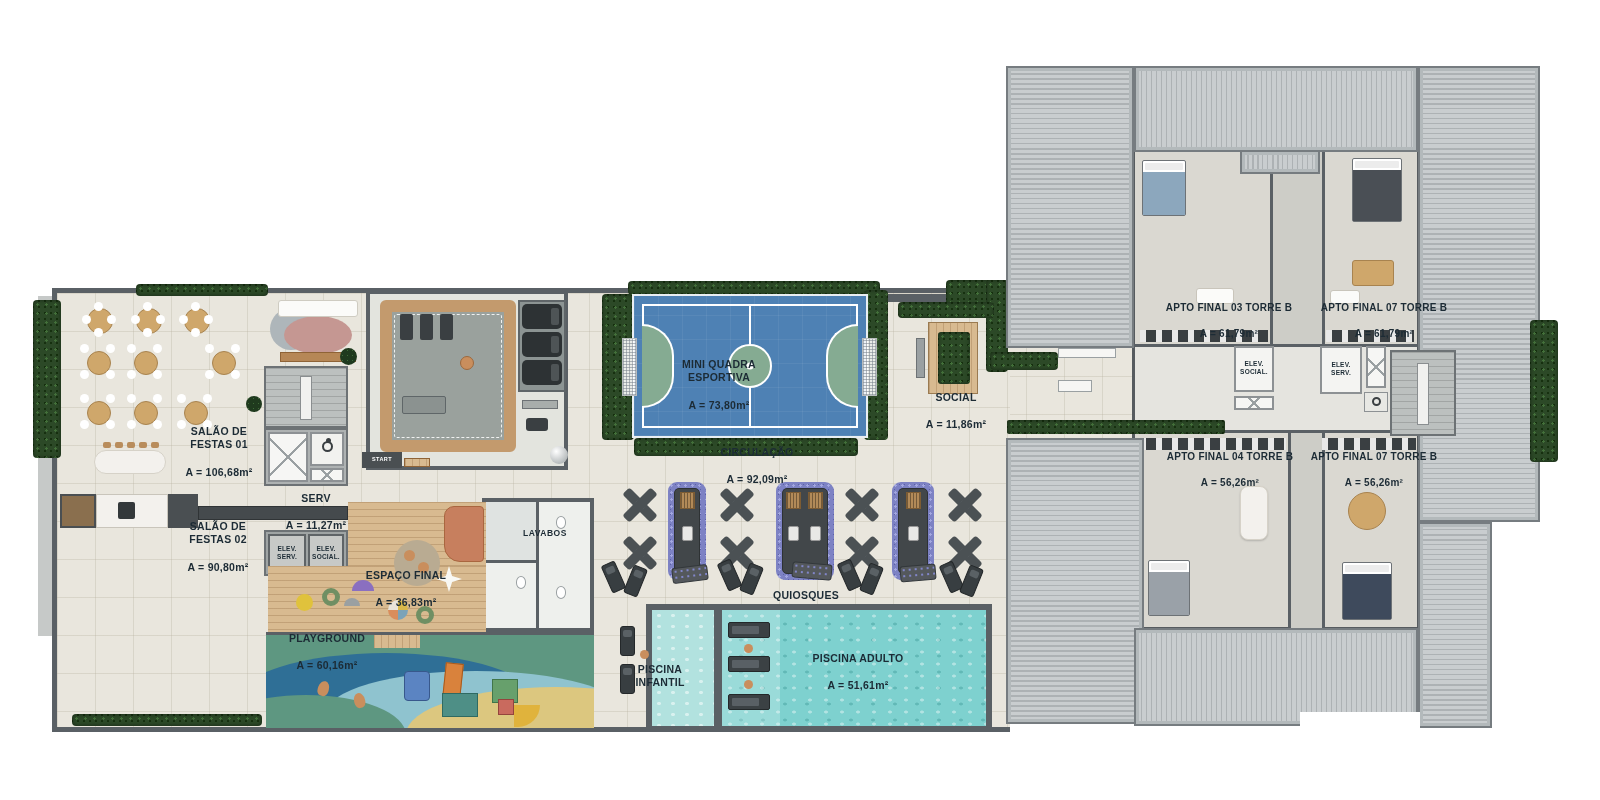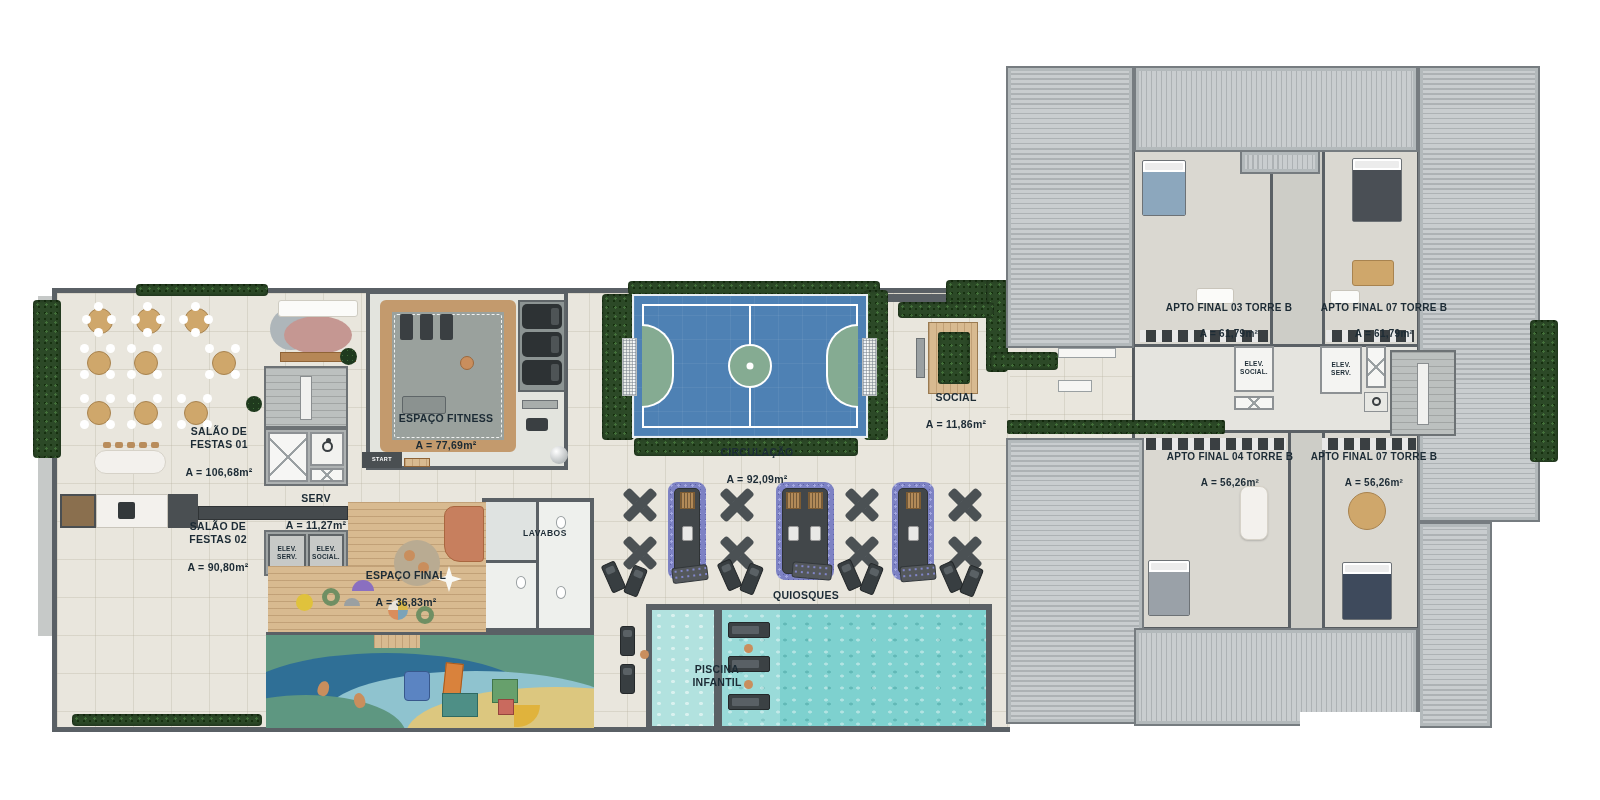--- a/index.html
+++ b/index.html
@@ -362,48 +362,57 @@
     <div>A = 11,27m²</div>
   </div>
   <div class="lbl sm" style="left:287px;top:553px">
     <div>ELEV.
 SERV.</div>
   </div>
   <div class="lbl sm" style="left:326px;top:553px">
     <div>ELEV.
 SOCIAL.</div>
   </div>
-  <div class="lbl" style="left:446px;top:432px">
-    <div>ESPAÇO FITNESS</div>
-    <div>A = 77,69m²</div>
-  </div>
   <div class="lbl wt" style="left:382px;top:460px">
     <div>START</div>
   </div>
   <div class="lbl mid" style="left:545px;top:534px">
     <div>LAVABOS</div>
   </div>
   <div class="lbl" style="left:406px;top:589px">
     <div>ESPAÇO FINAL</div>
     <div>A = 36,83m²</div>
   </div>
+  <div class="lbl" style="left:327px;top:652px">
+    <div>PLAYGROUND</div>
+    <div>A = 60,16m²</div>
+  </div>
+  <div class="lbl" style="left:719px;top:385px">
+    <div>MINI QUADRA
+ESPORTIVA</div>
+    <div>A = 73,80m²</div>
+  </div>
   <div class="lbl" style="left:757px;top:466px">
     <div>CIRCULAÇÃO</div>
     <div>A = 92,09m²</div>
   </div>
   <div class="lbl" style="left:956px;top:411px">
     <div>SOCIAL</div>
     <div>A = 11,86m²</div>
   </div>
   <div class="lbl" style="left:806px;top:595px">
     <div>QUIOSQUES</div>
   </div>
-  <div class="lbl" style="left:717px;top:676px">
+  <div class="lbl" style="left:660px;top:676px">
     <div>PISCINA
 INFANTIL</div>
+  </div>
+  <div class="lbl" style="left:858px;top:672px">
+    <div>PISCINA ADULTO</div>
+    <div>A = 51,61m²</div>
   </div>
   <div class="lbl apto" style="left:1229px;top:320px">
     <div>APTO FINAL 03 TORRE B</div>
     <div>A = 61,79m²</div>
   </div>
   <div class="lbl apto" style="left:1384px;top:320px">
     <div>APTO FINAL 07 TORRE B</div>
     <div>A = 61,79m²</div>
   </div>
   <div class="lbl apto" style="left:1230px;top:469px">

